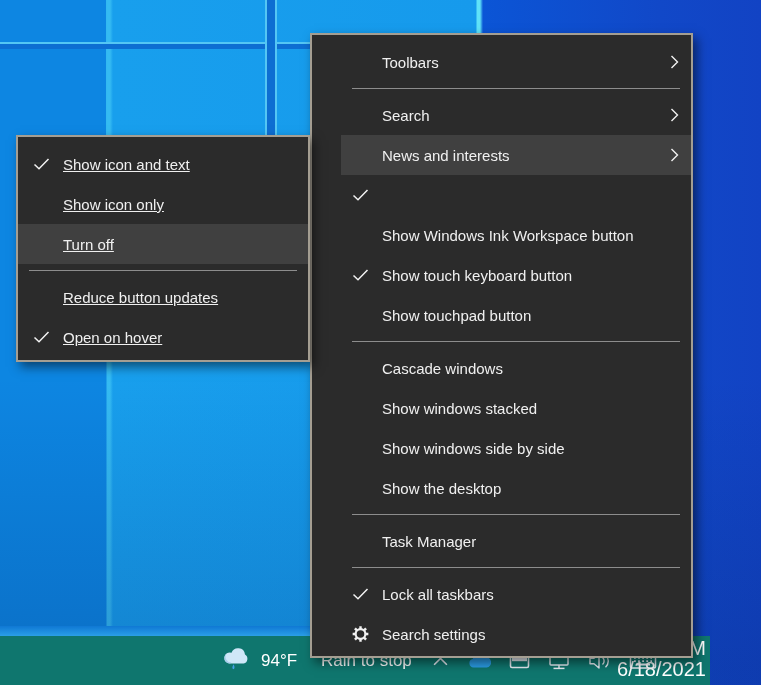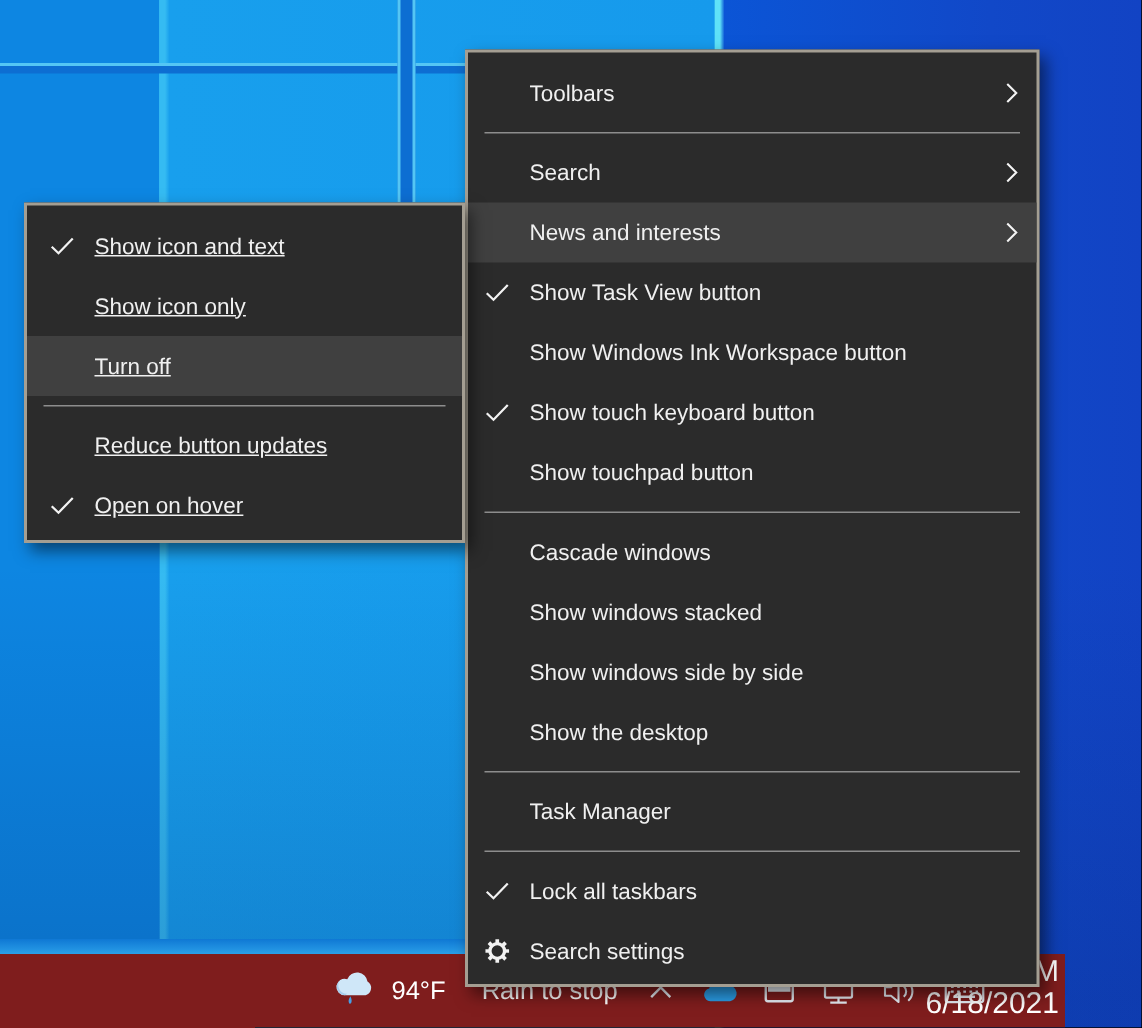--- a/index.html
+++ b/index.html
@@ -12,30 +12,30 @@
       #189fed 113px,#169aec 476px,#5fe2f8 477px,#5fe2f8 480px,
       #0b55d6 483px,#1148c8 660px,#1243c4 100%);}
   .wp-vline1{position:absolute;left:106px;top:0;width:4px;height:160px;background:#35bbf2;opacity:.9;}
   .wp-hline{position:absolute;left:0;top:42px;width:312px;height:2px;background:#54c6f4;}
   .wp-hband{position:absolute;left:0;top:44px;width:312px;height:5px;background:#0d6ed2;}
   .wp-vbar{position:absolute;left:265px;top:0;width:12px;height:135px;background:#0d6ed2;
     border-left:2px solid #54c6f4;border-right:2px solid #54c6f4;box-sizing:border-box;}
   .wp-bottomstrip{position:absolute;left:0;top:626px;width:312px;height:10px;
     background:linear-gradient(180deg,#0f78d4,#2a9fe8);}
   
-  .taskbar{position:absolute;left:0;top:636px;width:710px;height:49px;background:#7f1d1d;z-index:1;color:#fff;}
+  .taskbar{position:absolute;left:0;top:636px;width:710px;height:49px;background:#0f766e;z-index:1;color:#fff;}
   .weather{position:absolute;left:222px;top:0;height:100%;display:flex;align-items:center;}
   .weather .temp{font-size:17px;margin-left:9px;}
   .weather .cond{font-size:17px;margin-left:24px;}
   .tray-icon{position:absolute;top:50%;transform:translateY(-50%);display:flex;}
   .clock{position:absolute;right:4px;top:2px;text-align:right;font-size:20px;line-height:21px;}
   
   .menu{position:absolute;background:#2b2b2b;border:2px solid #a49e92;box-sizing:border-box;
     box-shadow:4px 5px 10px rgba(0,0,0,.5);color:#f0f0f0;font-size:15px;padding-top:7px;}
-  .main-menu{left:310px;top:33px;width:383px;height:625px;z-index:5;}
+  .main-menu{left:310px;top:33px;width:383px;height:625px;z-index:5;padding-left:29px;}
   .sub-menu{left:16px;top:135px;width:294px;height:227px;z-index:6;text-decoration:underline;}
   .mi{position:relative;height:40px;display:flex;align-items:center;
     padding:0 34px 0 41px;white-space:nowrap;cursor:default;}
   .sub-menu .mi{padding-left:45px;}
   .mi.hl{background:#404040;}
   .mi .check,.mi .gear{position:absolute;left:11px;top:50%;transform:translateY(-50%);display:flex;}
   .sub-menu .mi .check{left:15px;}
   .mi .chev{position:absolute;right:12px;top:50%;transform:translateY(-50%);display:flex;}
   .msep{height:1px;background:#8d8d8d;margin:6px 11px;}
 </style>
@@ -134,21 +134,20 @@
             <path d="M1.5 1.5 L7.5 7.5 L1.5 13.5" fill="none" stroke="#f2f2f2" stroke-width="1.4"></path>
           </svg>
       </span>
     </div>
     <div class="mi">
       <span class="check">
         <svg width="17" height="13" viewBox="0 0 17 13">
             <path d="M1.5 7 L6 11.3 L15.5 1.5" fill="none" stroke="#f2f2f2" stroke-width="1.5"></path>
           </svg>
       </span>
-      <span class="lbl">Show Task View button</span>
     </div>
     <div class="mi">
       <span class="lbl">Show Windows Ink Workspace button</span>
     </div>
     <div class="mi">
       <span class="check">
         <svg width="17" height="13" viewBox="0 0 17 13">
             <path d="M1.5 7 L6 11.3 L15.5 1.5" fill="none" stroke="#f2f2f2" stroke-width="1.5"></path>
           </svg>
       </span>

